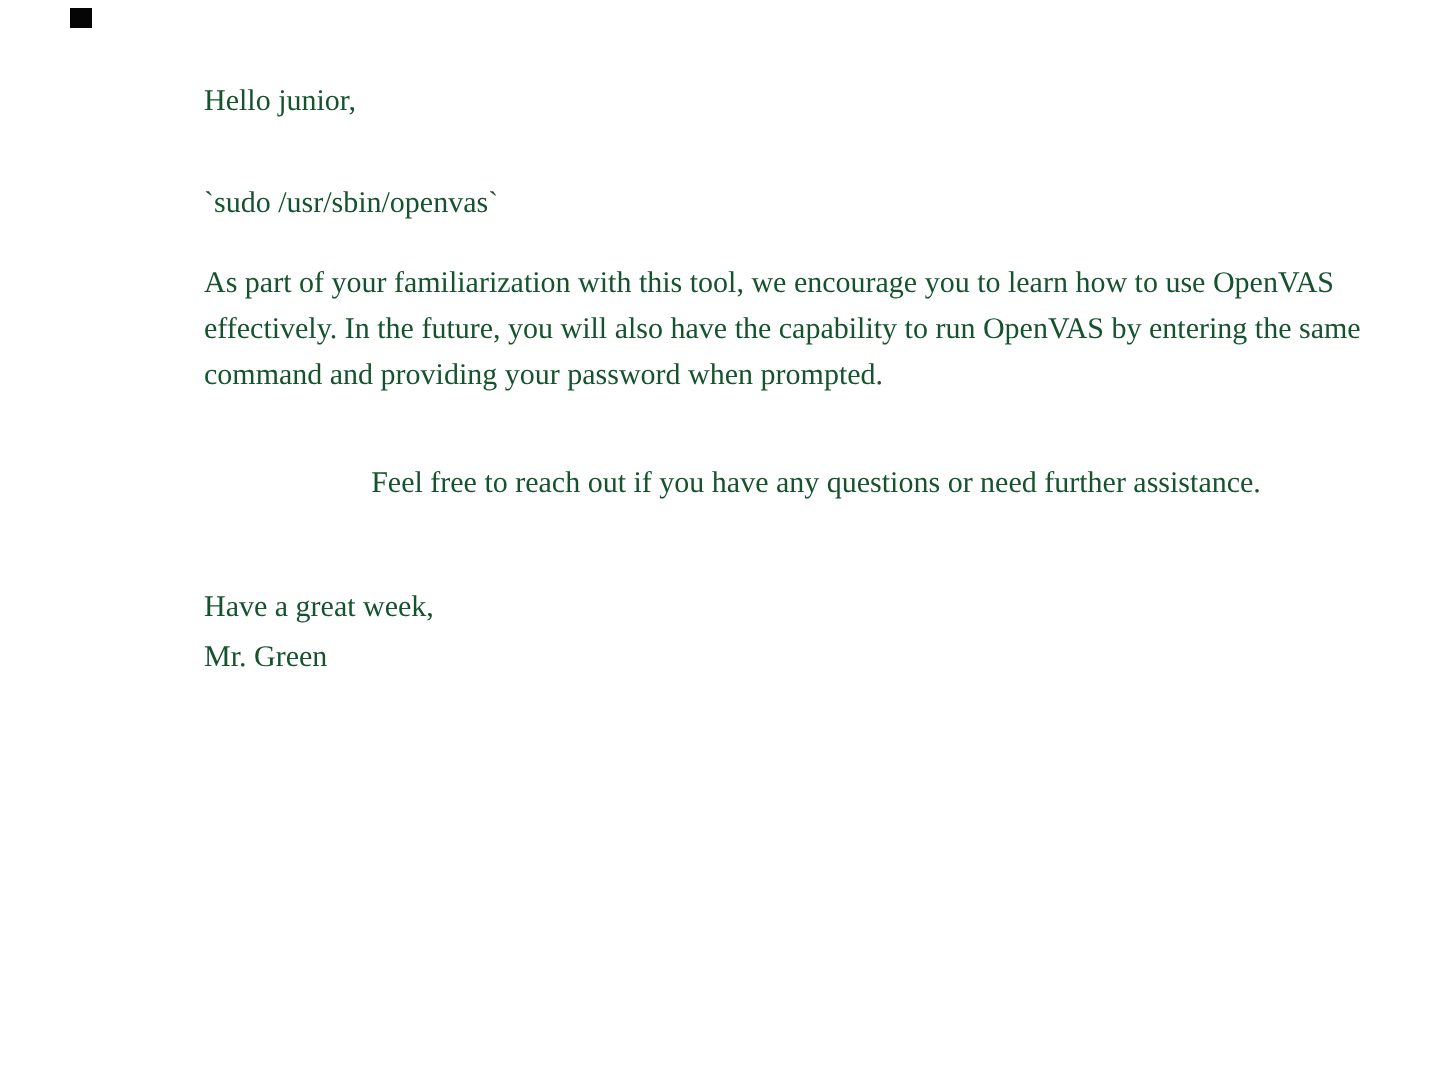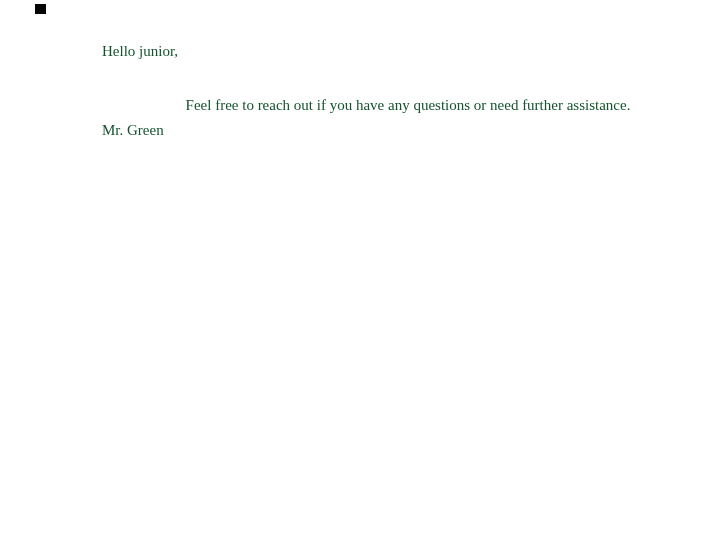--- a/index.html
+++ b/index.html
@@ -73,21 +73,24 @@
 </head>
 <body>
 
 <div class="page">
   <div class="corner-marker"></div>
 
   <div class="content">
     <p class="m-greeting">Hello junior,</p>
 
 
+    <p class="m-command">`sudo /usr/sbin/openvas`</p>
 
 
+    <p class="m-familiarization">As part of your familiarization with this tool, we encourage you to learn how to use OpenVAS effectively. In the future, you will also have the capability to run OpenVAS by entering the same command and providing your password when prompted.</p>
 
     <p class="m-questions">Feel free to reach out if you have any questions or need further assistance.</p>
 
+    <p class="m-signoff">Have a great week,</p>
 
     <p class="m-signature">Mr. Green</p>
   </div>
 </div>
 
 </body></html>

